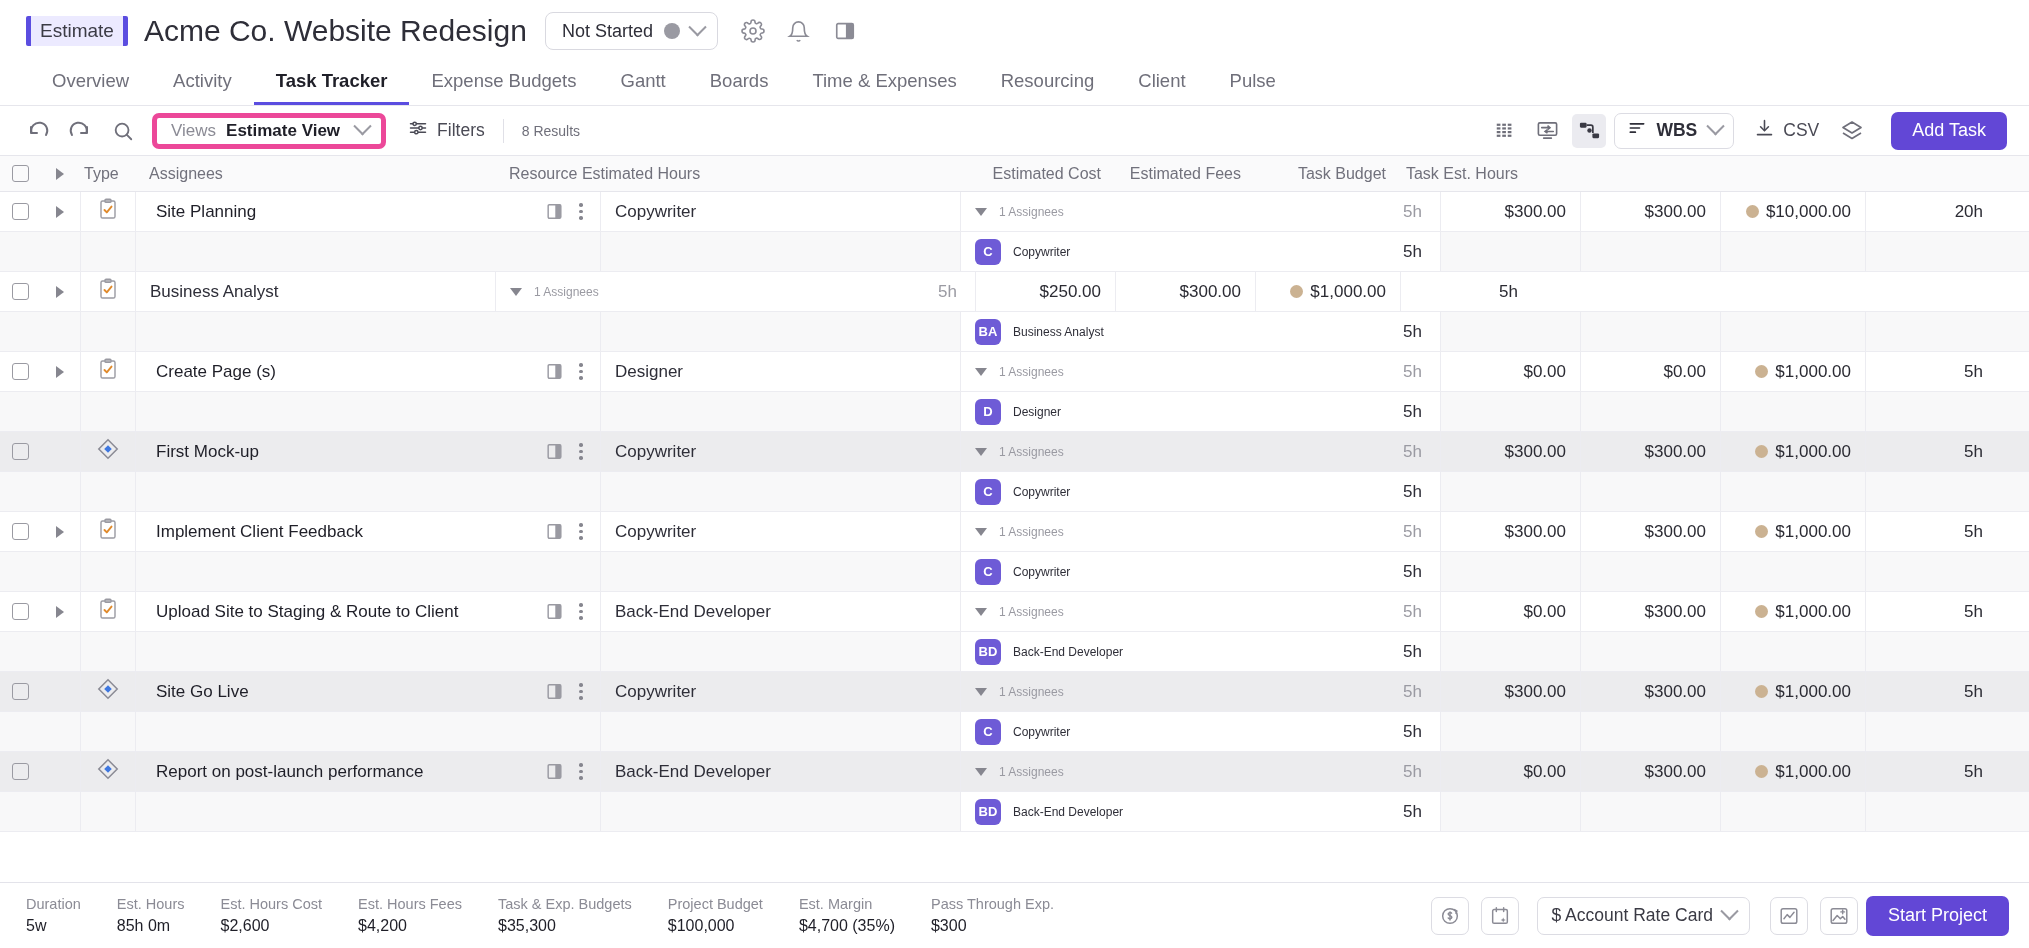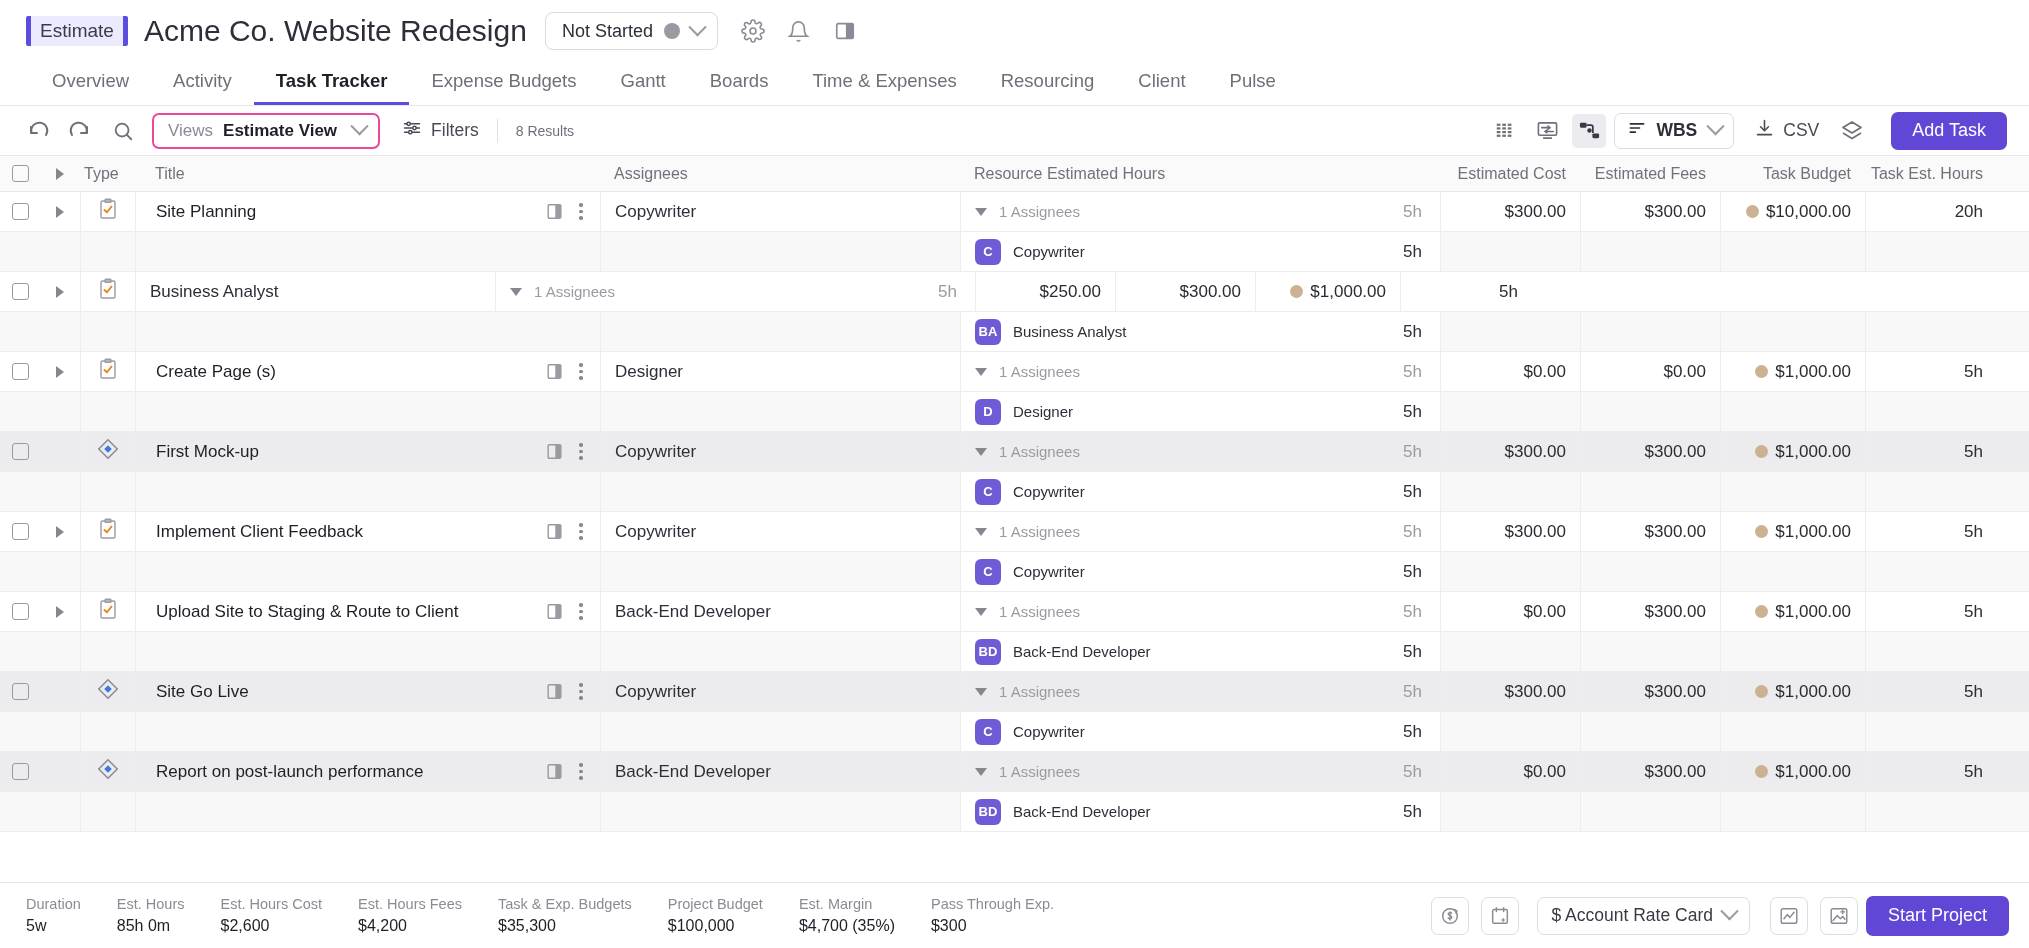--- a/index.html
+++ b/index.html
@@ -39,21 +39,21 @@
           border-bottom: 1px solid #e6e6ec; }
   .tab { font-size: 18.5px; color: #6f6f7a; padding: 0 22px 13px 22px; cursor: pointer; white-space: nowrap; }
   .tab.active { color: #1f1f28; font-weight: bold; box-shadow: inset 0 -3px 0 0 #5b4de0; }
 
   
   .toolbar { height: 50px; display: flex; align-items: center; padding: 0 22px 0 22px; flex-shrink: 0;
              border-bottom: 1px solid #e6e6ec; background: #fff; }
   .tb-ico { width: 34px; height: 34px; display: flex; align-items: center; justify-content: center;
             color: #6f6f7a; cursor: pointer; border-radius: 5px; }
   .tb-ico.active { background: #ebebf0; color: #3a3a44; }
-  .views-box { display: flex; align-items: center; gap: 10px; border: 2px solid #ec4899; border-radius: 7px;
+  .views-box { display: flex; align-items: center; gap: 10px; border: 5px solid #ec4899; border-radius: 7px;
                height: 36px; padding: 0 12px 0 14px; margin-left: 12px; cursor: pointer; background:#fff; }
   .views-label { font-size: 17px; color: #8b8b95; }
   .views-val { font-size: 17px; color: #1f1f28; font-weight: bold; }
   .filters-btn { display: flex; align-items: center; gap: 9px; margin-left: 22px; font-size: 17.5px; color: #4a4a55; cursor: pointer; }
   .vsep { width: 1px; height: 24px; background: #e0e0e7; margin: 0 18px; }
   .results { font-size: 14px; color: #6f6f7a; }
   .spacer { flex: 1; }
   .wbs-box { display: flex; align-items: center; gap: 9px; border: 1px solid #dcdce3; border-radius: 7px;
              height: 36px; padding: 0 11px 0 12px; margin-left: 8px; cursor: pointer; font-size: 17.5px;
              font-weight: bold; color: #2e2e38; background:#fff; }
@@ -94,21 +94,21 @@
   .kebab i { width: 3.5px; height: 3.5px; background: #86868f; border-radius: 50%; display:block; }
 
   .cbox { width: 17px; height: 17px; border: 1.6px solid #9a9aa2; border-radius: 3px; cursor: pointer; }
   .tri { width:0; height:0; border-left: 8px solid #86868f; border-top: 6px solid transparent;
          border-bottom: 6px solid transparent; cursor: pointer; }
   .tri-d { width:0; height:0; border-top: 8px solid #86868f; border-left: 6px solid transparent;
          border-right: 6px solid transparent; cursor: pointer; }
 
   .assg-txt { color: #2e2e38; }
   .res-left { display:flex; align-items:center; gap: 12px; flex:1; }
-  .res-label { color: #9a9aa2; font-size: 15px; }
+  .res-label { color: #9a9aa2; font-size: 12px; }
   .res-label.dark { color: #2e2e38; }
   .res-hours { color: #9a9aa2; font-size: 17px; padding-right: 18px; }
   .res-hours.dark { color: #2e2e38; }
   .avatar { width: 26px; height: 26px; border-radius: 6px; background: #6e5bd6; color: #fff;
             font-size: 13px; display: flex; align-items: center; justify-content: center; font-weight: bold; flex-shrink:0;}
   .budg-dot { width: 13px; height: 13px; border-radius: 50%; background: #cbb292; display:inline-block; }
 
   
   .footer { height: 66px; border-top: 1px solid #e3e3ea; display: flex; align-items: center;
             padding: 0 20px 0 26px; background: #fff; flex-shrink: 0; }
@@ -284,21 +284,20 @@
 
   <div class="table-wrap">
     <div class="thead">
       <div class="c-check">
           <span class="cbox"></span>
         </div>
       <div class="c-exp">
           <span class="tri"></span>
         </div>
       <div class="c-type hdr-cell" style="justify-content:flex-start;padding-left:4px">Type</div>
-      <div class="c-title hdr-cell" style="padding-left:20px">Title</div>
       <div class="c-assg hdr-cell">Assignees</div>
       <div class="c-res hdr-cell">Resource Estimated Hours</div>
       <div class="c-cost hdr-cell" style="justify-content:flex-end">Estimated Cost</div>
       <div class="c-fees hdr-cell" style="justify-content:flex-end">Estimated Fees</div>
       <div class="c-budg hdr-cell">Task Budget</div>
       <div class="c-teh hdr-cell" style="justify-content:flex-end">Task Est. Hours</div>
     </div>
     <div id="rows-container">
         <div class="row main">
           <div class="c-check">

